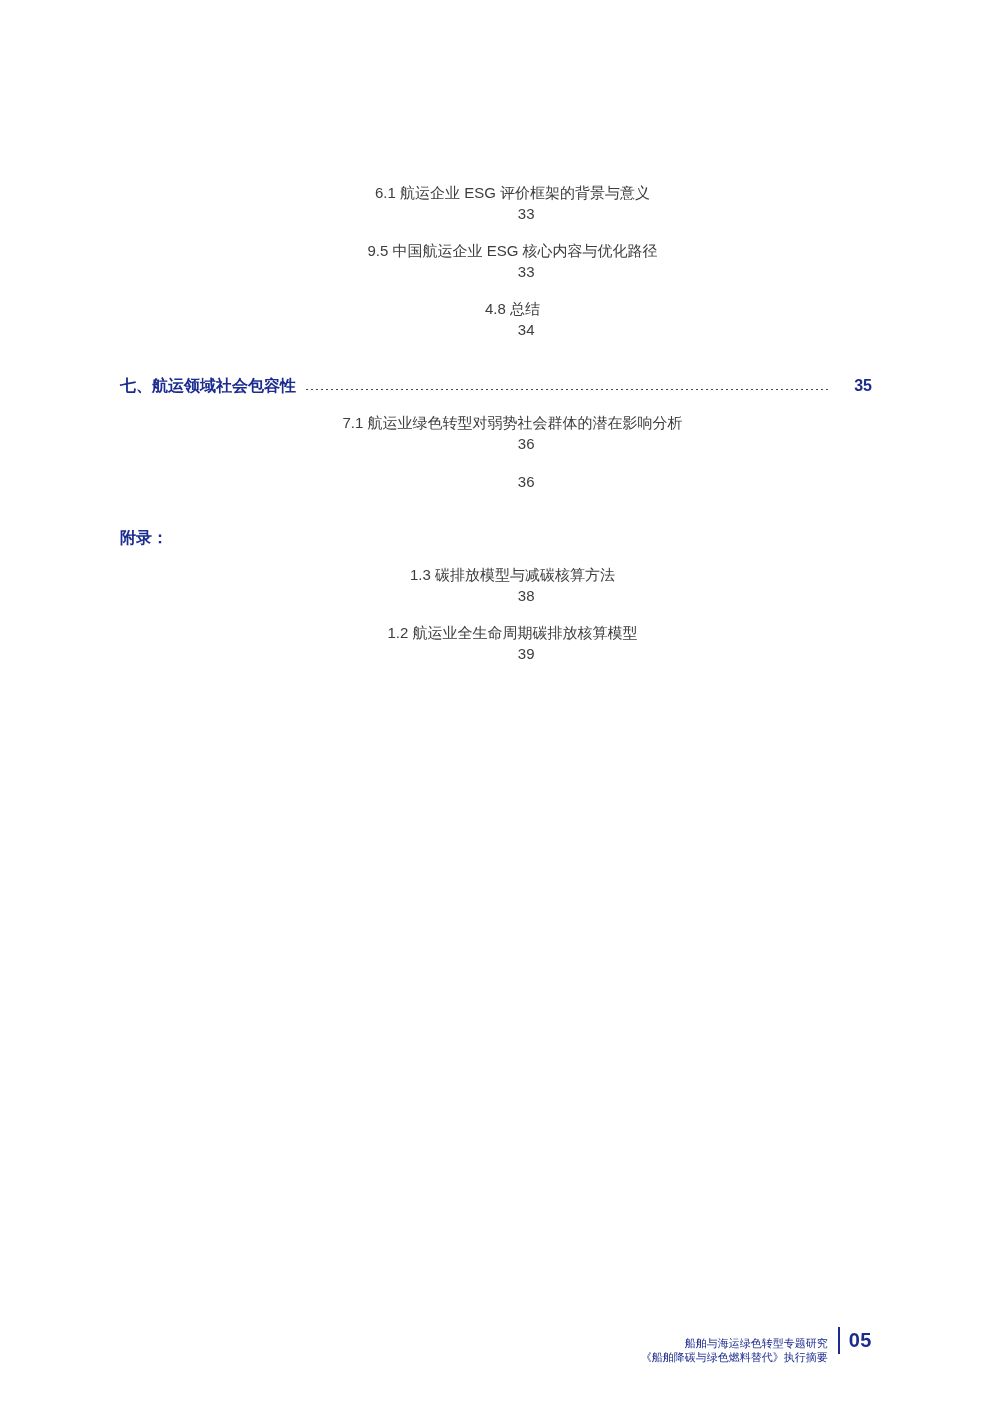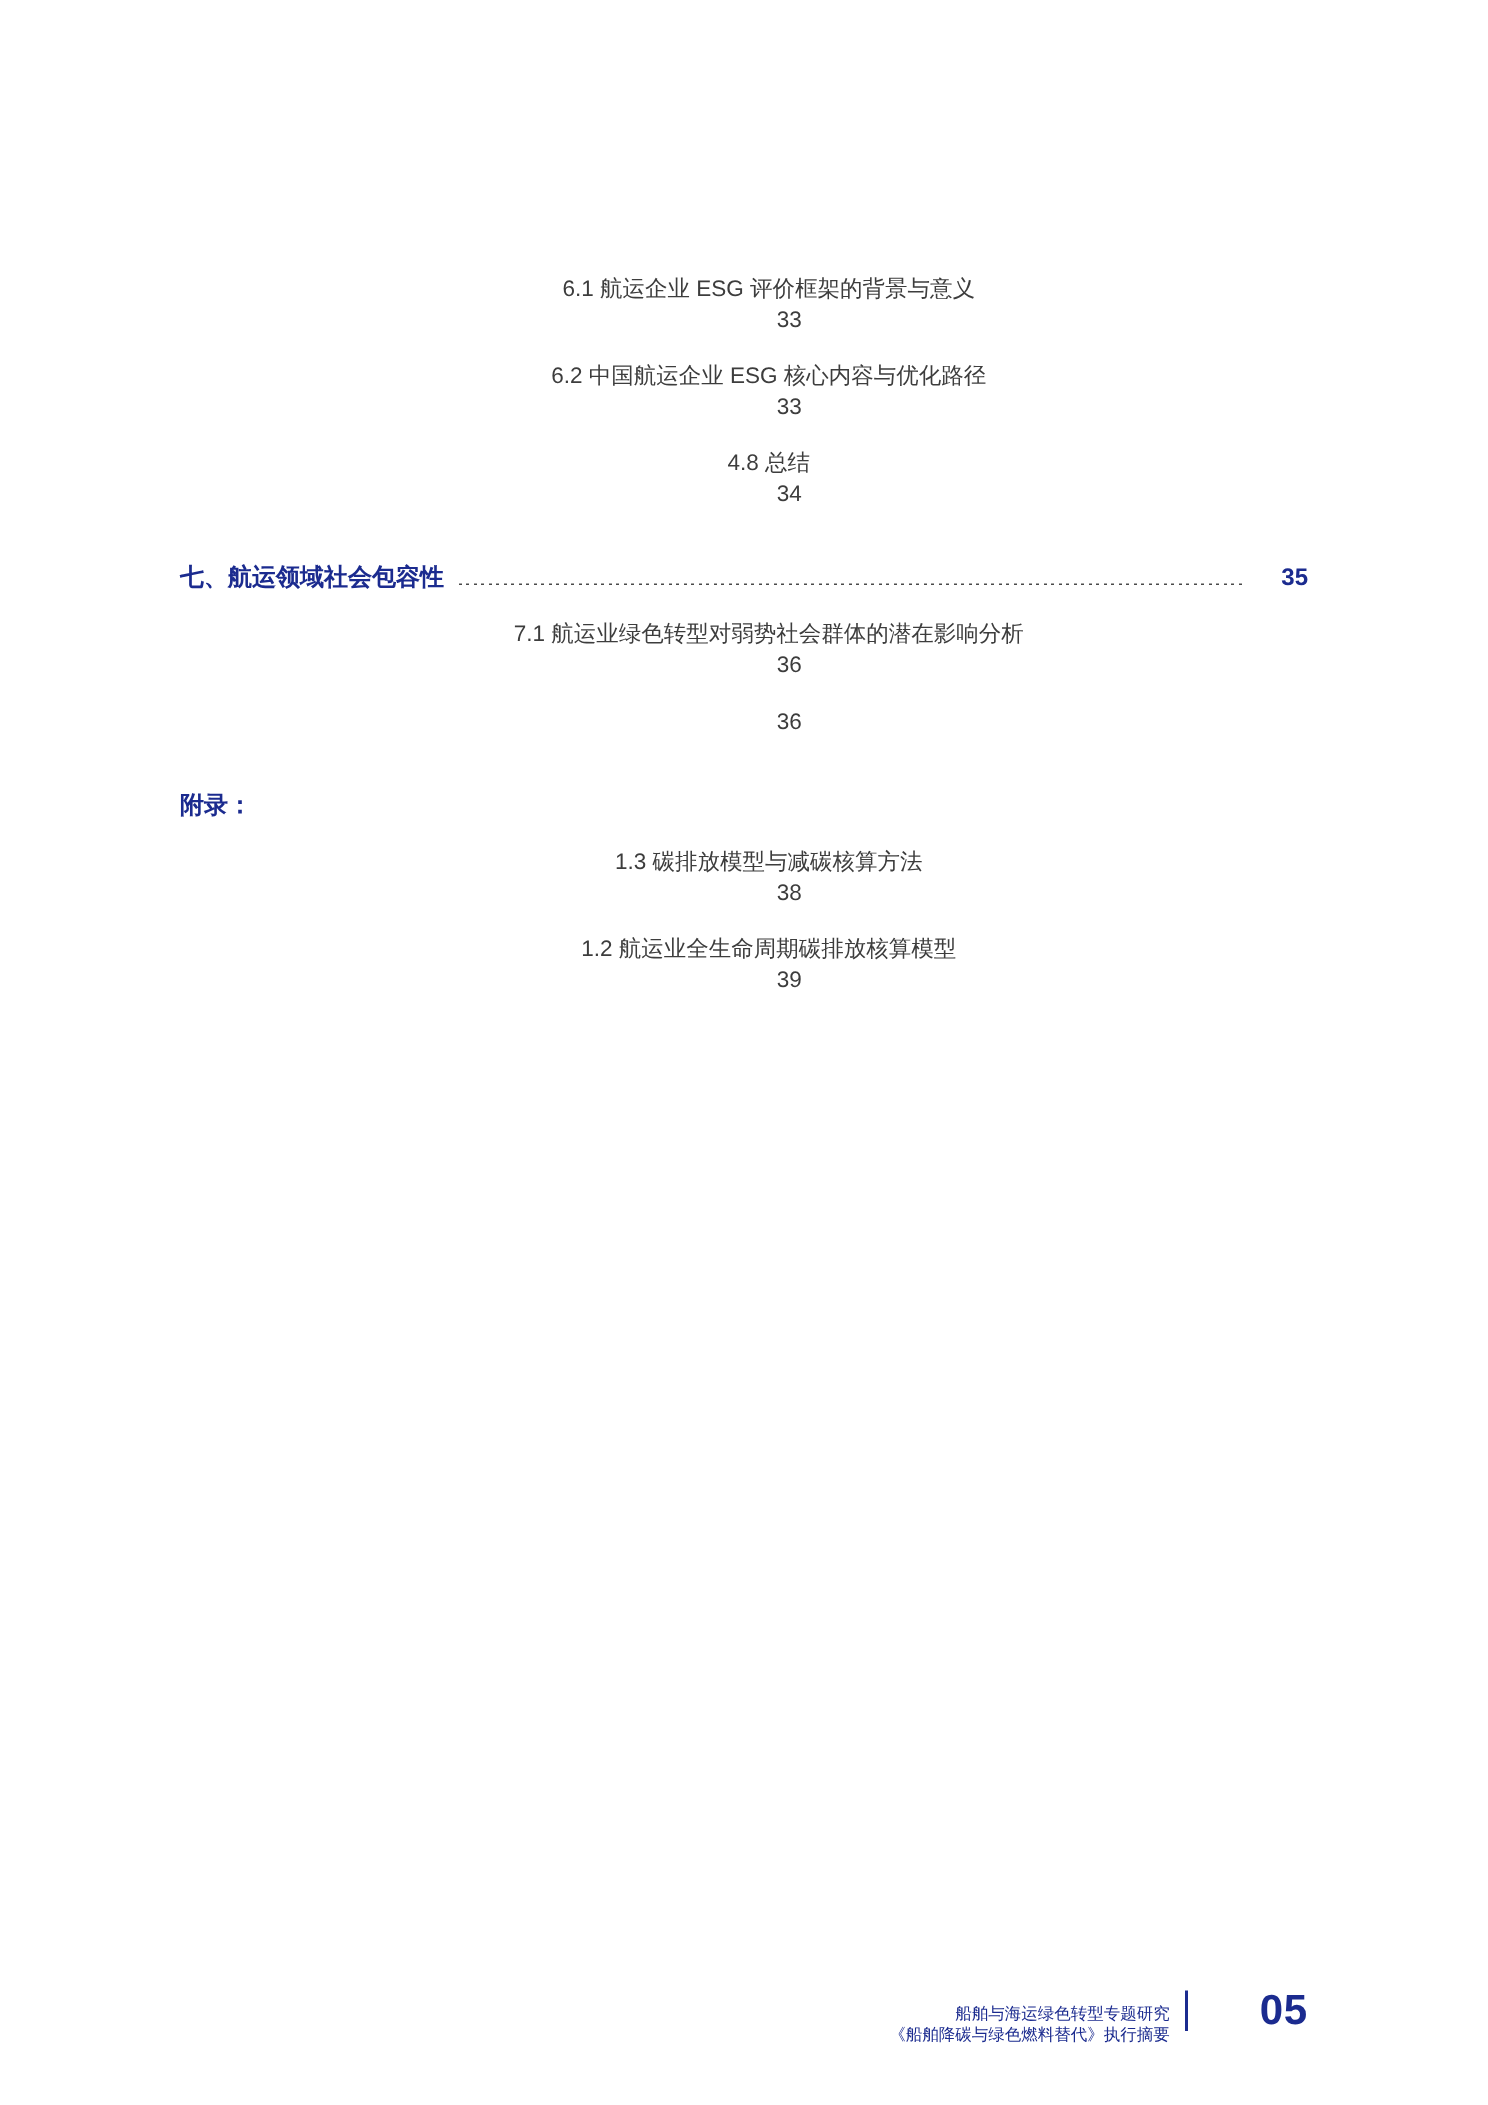--- a/index.html
+++ b/index.html
@@ -74,42 +74,41 @@
     color:var(--navy);
     margin-top:20px;
   }
   .footer-divider{
     width:2px;
     height:27px;
     background:var(--navy);
     margin:0 9px 0 10px;
   }
   .footer-page{
-    font-size:28px;
+    font-size:20px;
     font-weight:700;
     color:var(--navy);
     letter-spacing:0.5px;
-    margin-left:39px;
   }
 </style>
 </head>
 <body>
 
 <div class="page">
 
   <main class="toc">
 
     <section class="toc-section">
       <div class="toc-row toc-item">
         <span class="label">6.1 航运企业 ESG 评价框架的背景与意义</span>
         <span class="dots"></span>
         <span class="pagenum">33</span>
       </div>
       <div class="toc-row toc-item">
-        <span class="label">6.2 中国航运企业 ESG 核心内容与优化路径</span>
+        <span class="label">9.5 中国航运企业 ESG 核心内容与优化路径</span>
         <span class="dots"></span>
         <span class="pagenum">33</span>
       </div>
       <div class="toc-row toc-item">
         <span class="label">4.8 总结</span>
         <span class="dots"></span>
         <span class="pagenum">34</span>
       </div>
     </section>
 

